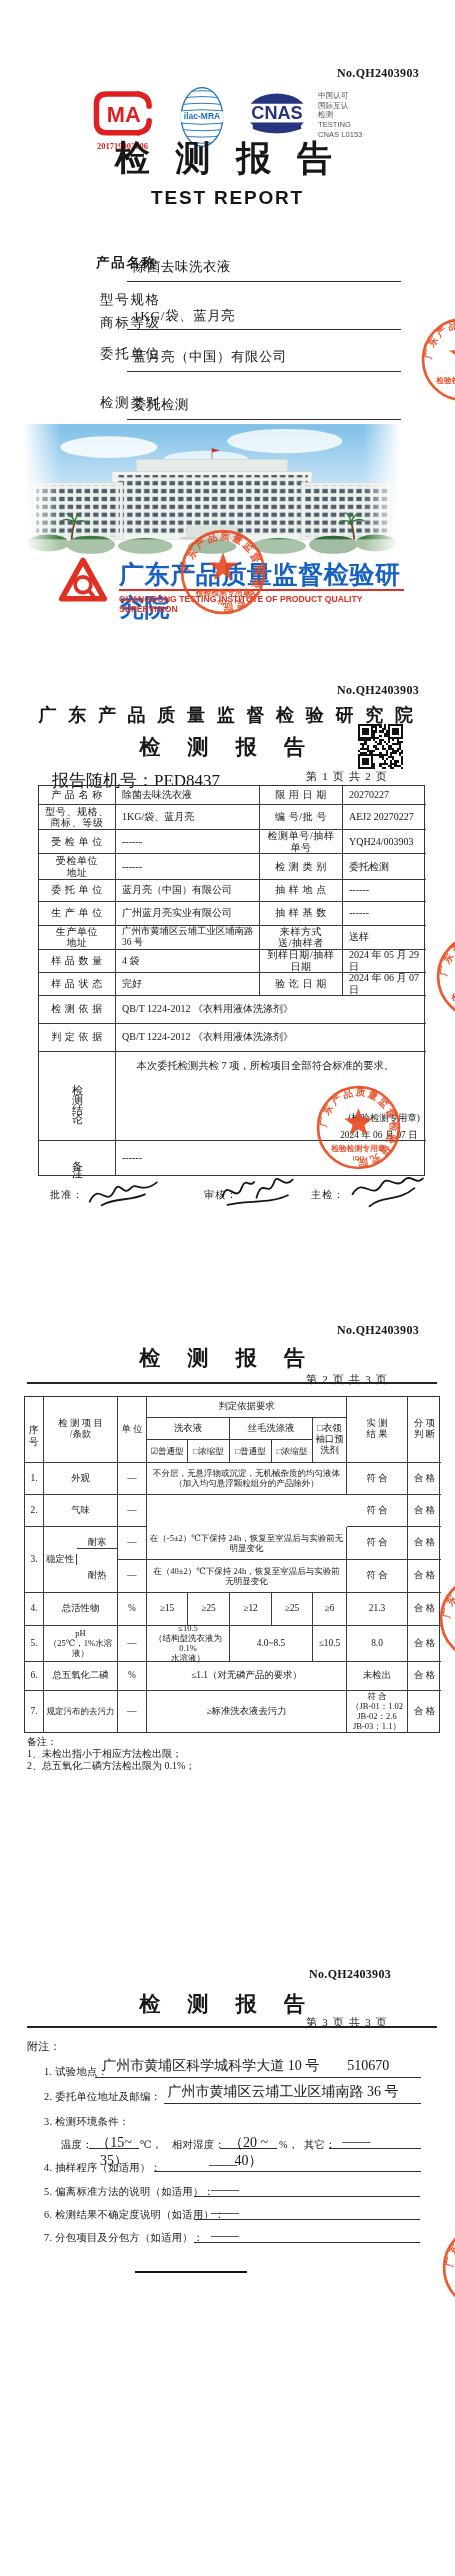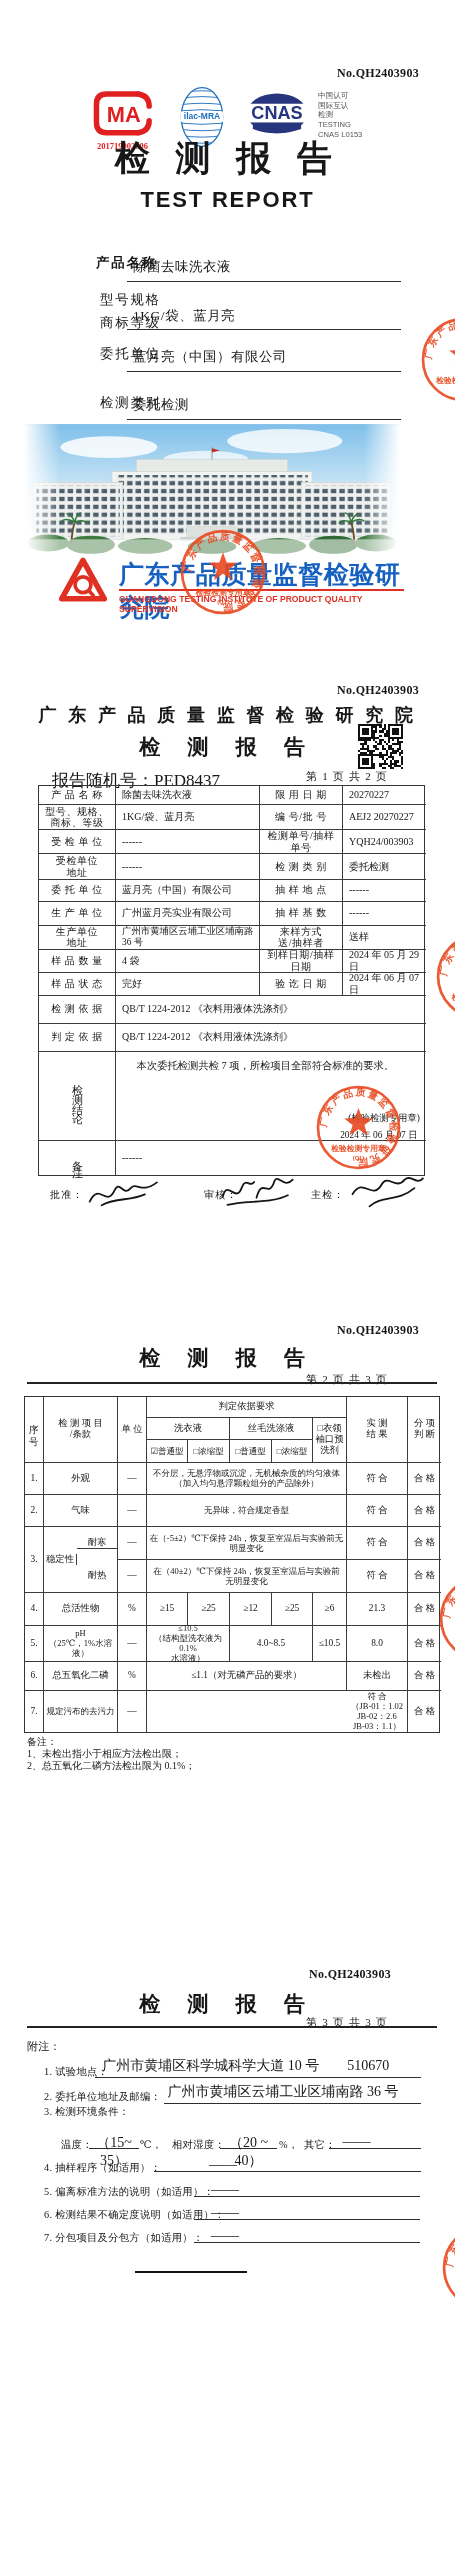--- a/index.html
+++ b/index.html
@@ -5,21 +5,21 @@
   html,body{margin:0;padding:0;background:#fff;}
   .doc{position:relative;width:455px;height:2576px;background:#fff;overflow:hidden;
        font-family:"Liberation Serif","DejaVu Serif",serif;color:#17171a;}
   .page{position:absolute;left:0;width:455px;overflow:hidden;}
   .abs{position:absolute;}
   .center{text-align:center;}
   .sans{font-family:"Liberation Sans","DejaVu Sans",sans-serif;}
   .repno{font-weight:bold;font-size:12px;letter-spacing:0.3px;}
   
   .cover-title{font-size:35px;font-weight:bold;letter-spacing:8.5px;}
-  .cover-sub{font-size:22px;font-weight:bold;letter-spacing:1.8px;}
+  .cover-sub{font-size:19px;font-weight:bold;letter-spacing:1.8px;}
   .fld-label{font-size:13.4px;letter-spacing:1.8px;white-space:pre-line;line-height:23px;}
   .fld-line{border-bottom:1.2px solid #2e2e2e;display:flex;align-items:flex-end;}
   .fld-value{font-size:13.4px;padding:0 0 4.2px 6px;letter-spacing:0.6px;}
   .banner-cn{font-size:25px;font-weight:bold;color:#1660c0;letter-spacing:0.6px;
              font-family:"Liberation Sans","DejaVu Sans",sans-serif;}
   .banner-en{font-size:8.6px;font-weight:bold;color:#e03022;
              font-family:"Liberation Sans","DejaVu Sans",sans-serif;}
   .cnas-lines{font-size:7.6px;line-height:9.7px;color:#555;white-space:pre-line;
               font-family:"Liberation Sans","DejaVu Sans",sans-serif;}
   .cma-num{color:#e02020;font-weight:bold;font-size:8.5px;text-align:center;
@@ -632,21 +632,20 @@
       <div class="c" style="grid-area:4/2/5/3">外观</div>
       <div class="c" style="grid-area:4/3/5/4">—</div>
       <div class="c sm" style="grid-area:4/4/5/9">不分层，无悬浮物或沉淀，无机械杂质的均匀液体
 （加入均匀悬浮颗粒组分的产品除外）</div>
       <div class="c" style="grid-area:4/9/5/10">符  合</div>
       <div class="c nr" style="grid-area:4/10/5/11">合 格</div>
 
       <div class="c" style="grid-area:5/1/6/2">2.</div>
       <div class="c" style="grid-area:5/2/6/3">气味</div>
       <div class="c" style="grid-area:5/3/6/4">—</div>
-      <div class="c sm" style="grid-area:5/4/6/9">无异味，符合规定香型</div>
       <div class="c" style="grid-area:5/9/6/10">符  合</div>
       <div class="c nr" style="grid-area:5/10/6/11">合 格</div>
 
       <div class="c" style="grid-area:6/1/8/2">3.</div>
       <div class="c stab" style="grid-area:6/2/8/3">
         <div class="sg">稳定性</div>
         <div class="s1">耐寒</div>
         <div class="s2">耐热</div>
       </div>
       <div class="c" style="grid-area:6/3/7/4">—</div>
@@ -684,20 +683,21 @@
       <div class="c" style="grid-area:10/1/11/2">6.</div>
       <div class="c" style="grid-area:10/2/11/3">总五氧化二磷</div>
       <div class="c" style="grid-area:10/3/11/4">%</div>
       <div class="c" style="grid-area:10/4/11/9">≤1.1（对无磷产品的要求）</div>
       <div class="c" style="grid-area:10/9/11/10">未检出</div>
       <div class="c nr" style="grid-area:10/10/11/11">合 格</div>
 
       <div class="c nb" style="grid-area:11/1/12/2">7.</div>
       <div class="c nb sm" style="grid-area:11/2/12/3">规定污布的去污力</div>
       <div class="c nb" style="grid-area:11/3/12/4">—</div>
+      <div class="c nb" style="grid-area:11/4/12/9">≥标准洗衣液去污力</div>
       <div class="c nb sm" style="grid-area:11/9/12/10">符  合
 （JB-01：1.02
 JB-02：2.6
 JB-03：1.1）</div>
       <div class="c nb nr" style="grid-area:11/10/12/11">合 格</div>
     </div>
 
     <div class="abs remarks" style="left:27px;top:431px;width:402px;">
       <div>备注：</div>
       <div>1、未检出指小于相应方法检出限；</div>
@@ -727,21 +727,21 @@
     <div class="abs p3label" style="left:44px;top:153px;">1. 试验地点：</div>
     <div class="abs uline" style="left:95px;top:148px;width:326px;height:18px;display:flex;align-items:flex-end;">
       <span style="padding:0 0 1.8px 7.3px;">广州市黄埔区科学城科学大道 10 号　　510670</span>
     </div>
 
     <div class="abs p3label" style="left:44px;top:178px;">2. 委托单位地址及邮编：</div>
     <div class="abs uline" style="left:164px;top:174px;width:257px;height:18px;display:flex;align-items:flex-end;">
       <span style="padding:0 0 1.8px 3.6px;">广州市黄埔区云埔工业区埔南路 36 号</span>
     </div>
 
-    <div class="abs p3label" style="left:44px;top:193px;">3. 检测环境条件：</div>
+    <div class="abs p3label" style="left:44px;top:203px;">3. 检测环境条件：</div>
     <div class="abs p3label" style="left:61px;top:226px;">温度：</div>
     <div class="abs uline" style="left:89px;top:222px;width:50px;height:14.6px;text-align:center;">
       <span>（15~ 35）</span>
     </div>
     <div class="abs p3label" style="left:140px;top:226px;">℃，</div>
     <div class="abs p3label" style="left:172px;top:226px;">相对湿度：</div>
     <div class="abs uline" style="left:220px;top:222px;width:57px;height:14.6px;text-align:center;">
       <span>（20 ~ 40）</span>
     </div>
     <div class="abs p3label" style="left:279px;top:226px;">%，</div>

